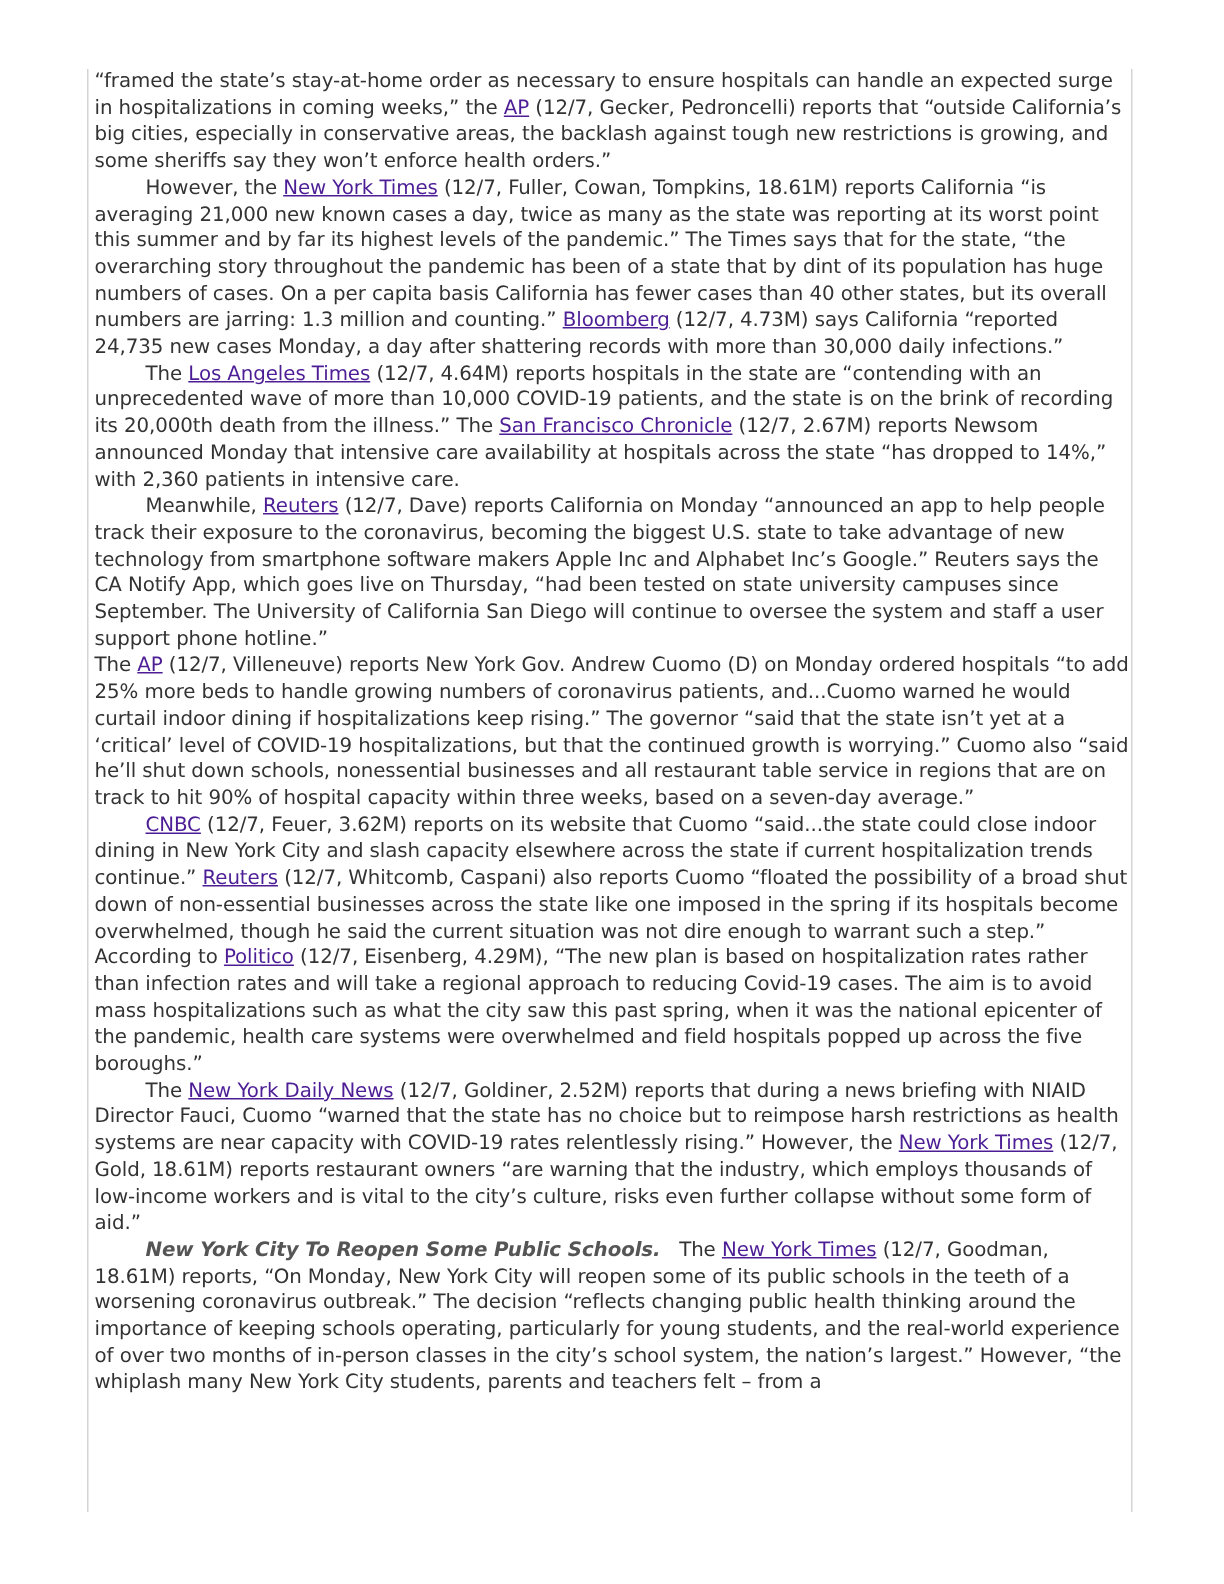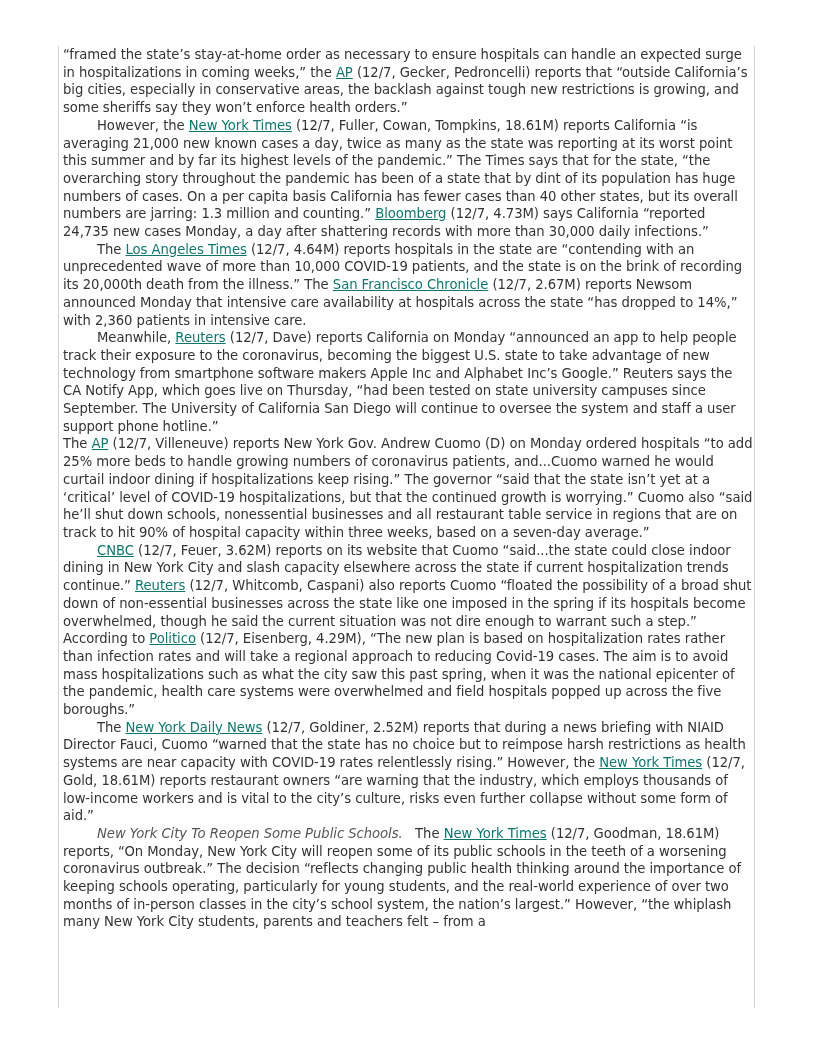--- a/index.html
+++ b/index.html
@@ -30,33 +30,33 @@
     margin: 0;
     font-size: 13.2px;
     line-height: 17.7px;
     color: #333333;
     letter-spacing: -0.05px;
   }
   .para.indent {
     text-indent: 34px;
   }
   .para a {
-    color: #0f766e;
+    color: #4c1d95;
     text-decoration: underline;
   }
   .section-heading {
     margin: 12px 0 4px 0;
     font-size: 13.4px;
     line-height: 18px;
     font-weight: bold;
     color: #000000;
   }
   .subhead {
     font-style: italic;
-    font-weight: normal;
+    font-weight: bold;
     color: #555555;
   }
 </style>
 </head>
 <body>
 
 <div class="page-content">
 
   <p class="para"><span>“framed the state’s stay-at-home order as necessary to ensure hospitals can handle an expected surge in hospitalizations in coming weeks,” the </span><a href="#">AP</a><span> (12/7, Gecker, Pedroncelli) reports that “outside California’s big cities, especially in conservative areas, the backlash against tough new restrictions is growing, and some sheriffs say they won’t enforce health orders.”</span></p>
 

